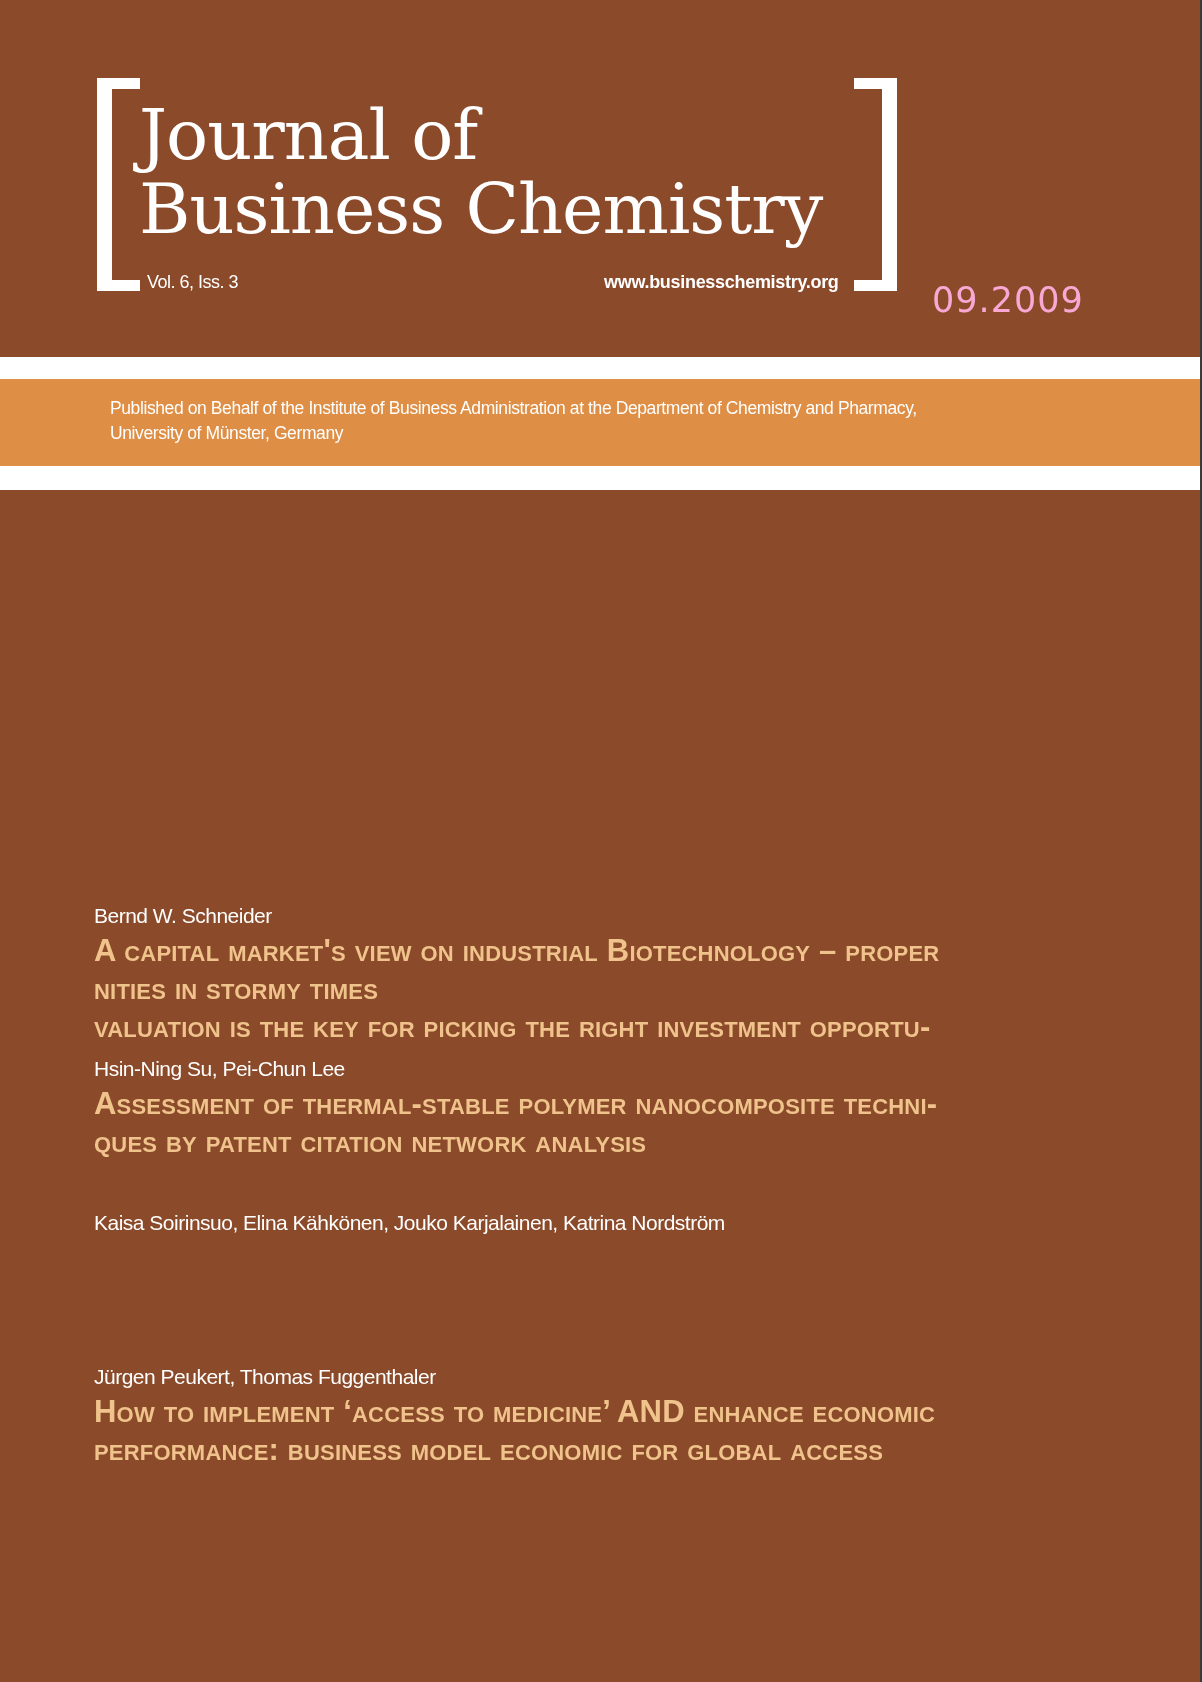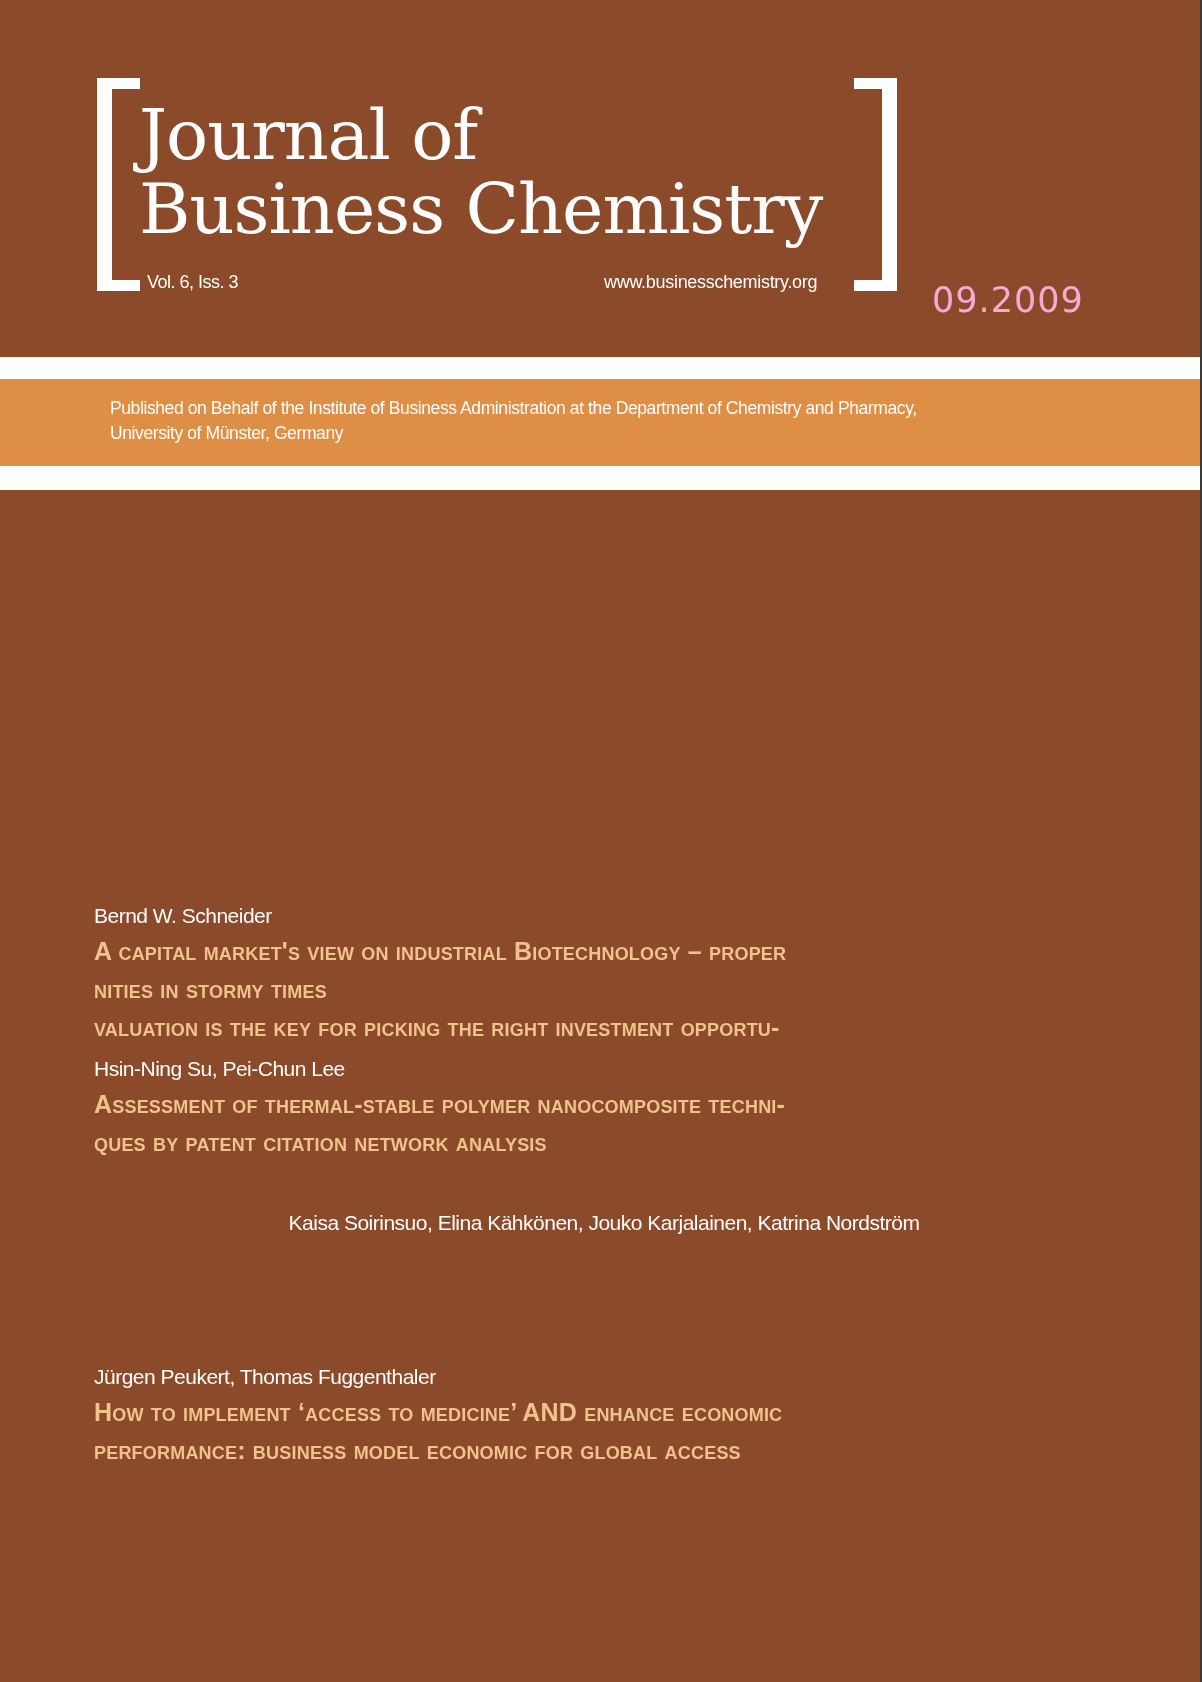--- a/index.html
+++ b/index.html
@@ -21,41 +21,41 @@
     #bracket-right .b { right: 0; bottom: 0; width: 43px; height: 11px; }
 
     .journal-title {
       position: absolute; left: 139px; top: 98px; margin: 0;
       font-family: "DejaVu Serif", "Liberation Serif", serif;
       font-weight: normal; color: #ffffff;
       font-size: 70px; line-height: 74px; letter-spacing: -1px;
     }
     .journal-title span { display: block; white-space: nowrap; }
     .vol { position: absolute; left: 147px; top: 272px; color: #ffffff; font-size: 18px; letter-spacing: -0.5px; }
-    .url { position: absolute; left: 604px; top: 272px; color: #ffffff; font-size: 18px; letter-spacing: -0.3px; }
+    .url { position: absolute; left: 604px; top: 272px; color: #ffffff; font-size: 18px; letter-spacing: -0.3px; font-weight: bold; }
     .issue-date {
       position: absolute; left: 932px; top: 280px; color: #f9a8d4;
       font-family: "DejaVu Sans", sans-serif; font-size: 35px; letter-spacing: 1px;
     }
 
     .white-band-1 { position: absolute; left: 0; top: 357px; width: 1200px; height: 22px; background: #ffffff; }
     .orange-band { position: absolute; left: 0; top: 379px; width: 1200px; height: 87px; background: #DE8E45; }
     .white-band-2 { position: absolute; left: 0; top: 466px; width: 1200px; height: 24px; background: #ffffff; }
     .publisher {
       position: absolute; left: 110px; top: 396px; width: 1000px; margin: 0;
       color: #ffffff; font-size: 17.5px; line-height: 25px; letter-spacing: -0.4px;
     }
     .publisher span { display: block; white-space: nowrap; }
 
     .articles { position: absolute; left: 94px; top: 902px; width: 1020px; }
     .article { position: absolute; left: 0; width: 1020px; }
     .author { color: #ffffff; font-size: 21px; line-height: 28px; letter-spacing: -0.5px; white-space: nowrap; }
     .title {
       color: #EFC38B; font-weight: bold; font-variant: small-caps;
-      font-size: 25px; line-height: 38px; letter-spacing: 0.2px; margin-top: 2px;
+      font-size: 31px; line-height: 38px; letter-spacing: 0.2px; margin-top: 2px;
     }
     .title span { display: block; white-space: nowrap; }
   </style>
 </head>
 <body>
 
 <div class="right-edge"></div>
 
 <header>
   <div class="bracket" id="bracket-left">
@@ -94,21 +94,21 @@
       <span>valuation is the key for picking the right investment opportu-</span>
     </div>
   </div>
   <div class="article" style="top:153px;">
     <div class="author">Hsin-Ning Su, Pei-Chun Lee</div>
     <div class="title">
       <span>Assessment of thermal-stable polymer nanocomposite techni-</span>
       <span>ques by patent citation network analysis</span>
     </div>
   </div>
-  <div class="article" style="top:307px;text-align:center;">
+  <div class="article" style="top:307px;">
     <div class="author">Kaisa Soirinsuo, Elina Kähkönen, Jouko Karjalainen, Katrina Nordström</div>
   </div>
   <div class="article" style="top:461px;">
     <div class="author">Jürgen Peukert, Thomas Fuggenthaler</div>
     <div class="title">
       <span>How to implement ‘access to medicine’ AND enhance economic</span>
       <span>performance: business model economic for global access</span>
     </div>
   </div>
 </section>

